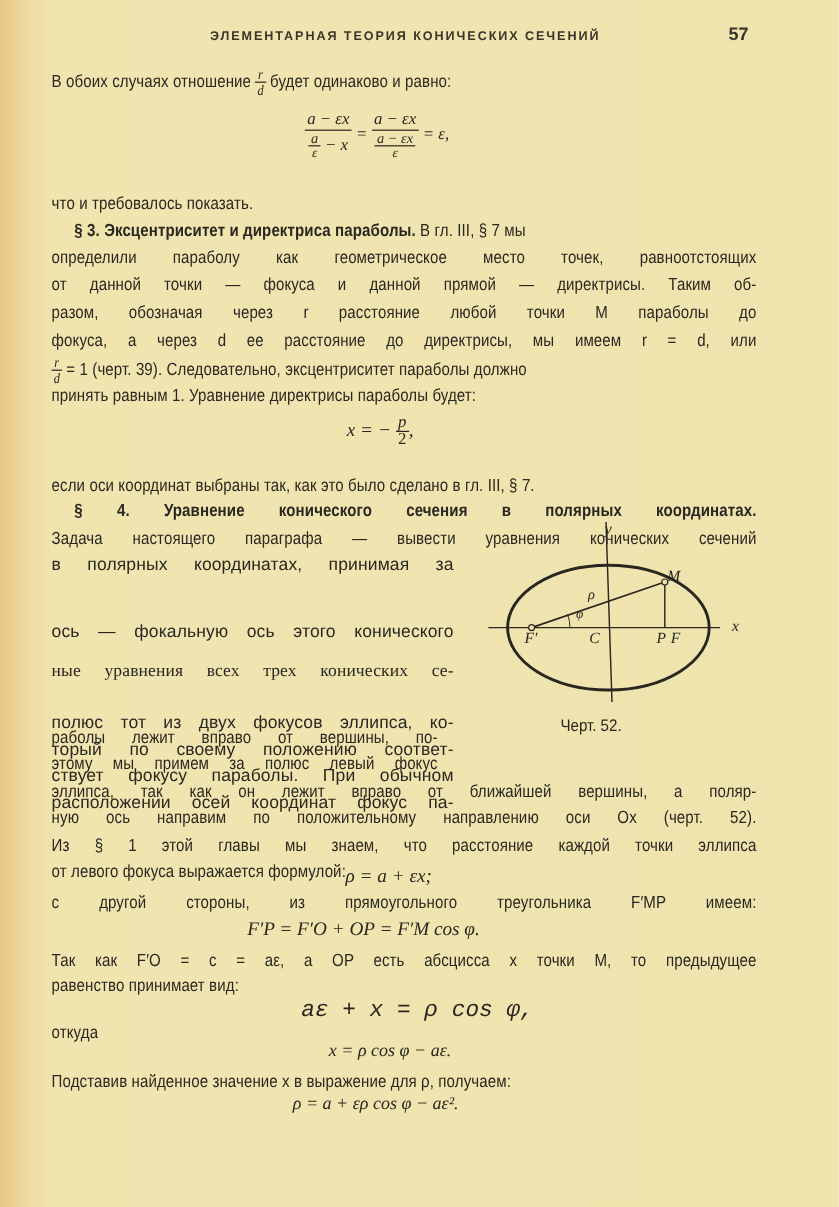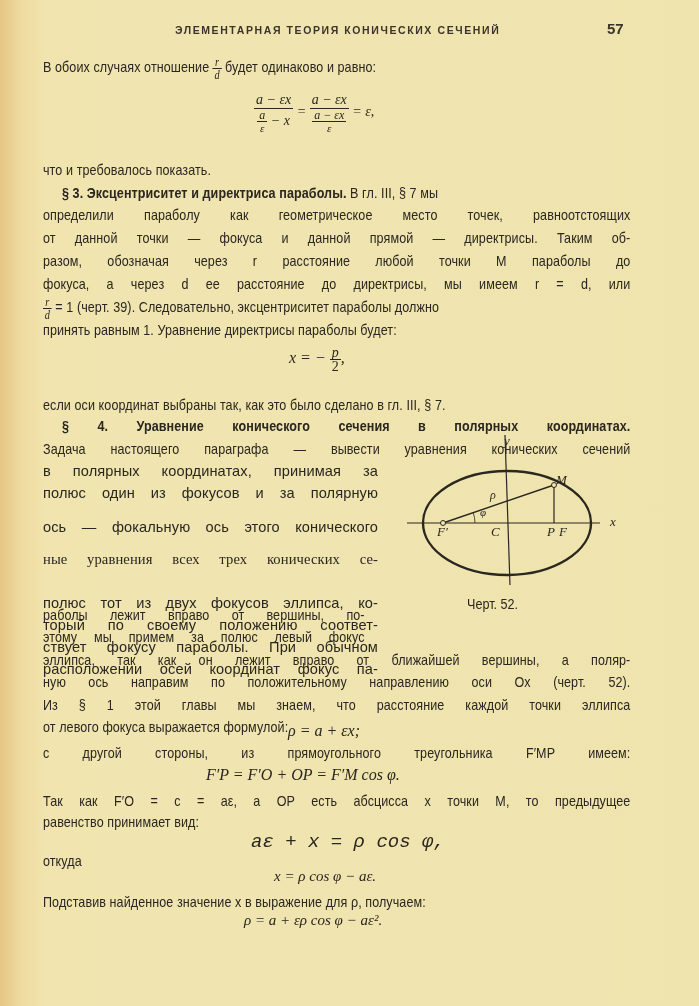--- a/index.html
+++ b/index.html
@@ -107,21 +107,20 @@
   </div>
 
   <div class="line narrow" style="top:396px;width:683px;">если оси координат выбраны так, как это было сделано в гл. III, § 7.</div>
 
   <div class="line narrow indent justify" style="top:417px;width:683px;">
     <b class="sec">§ 4. Уравнение конического сечения в полярных координатах.</b>
   </div>
   <div class="line narrow justify" style="top:440px;width:683px;">Задача настоящего параграфа — вывести уравнения конических сечений</div>
 
   <div class="line justify" style="top:462px;width:335px;">в полярных координатах, принимая за</div>
-  <div class="line justify" style="top:484px;width:335px;">полюс один из фокусов и за полярную</div>
   <div class="line justify" style="top:506px;width:335px;margin-top:12px;">ось — фокальную ось этого конического</div>
   <div class="line justify" style="top:550px;width:335px;font-family:Liberation Serif, serif;">ные уравнения всех трех конических се-</div>
   <div class="line justify" style="top:594px;width:335px;">полюс тот из двух фокусов эллипса, ко-</div>
   <div class="line justify" style="top:638px;width:335px;">ствует фокусу параболы. При обычном</div>
   <div class="line justify" style="top:616px;width:335px;">торый по своему положению соответ-</div>
   <div class="line justify" style="top:660px;width:335px;">расположении осей координат фокус па-</div>
   <div class="line narrow justify" style="top:606px;width:374px;">раболы лежит вправо от вершины, по-</div>
   <div class="line narrow justify" style="top:628px;width:374px;">этому мы примем за полюс левый фокус</div>
 
   <svg class="fig" width="230" height="160" viewBox="0 0 230 160">

